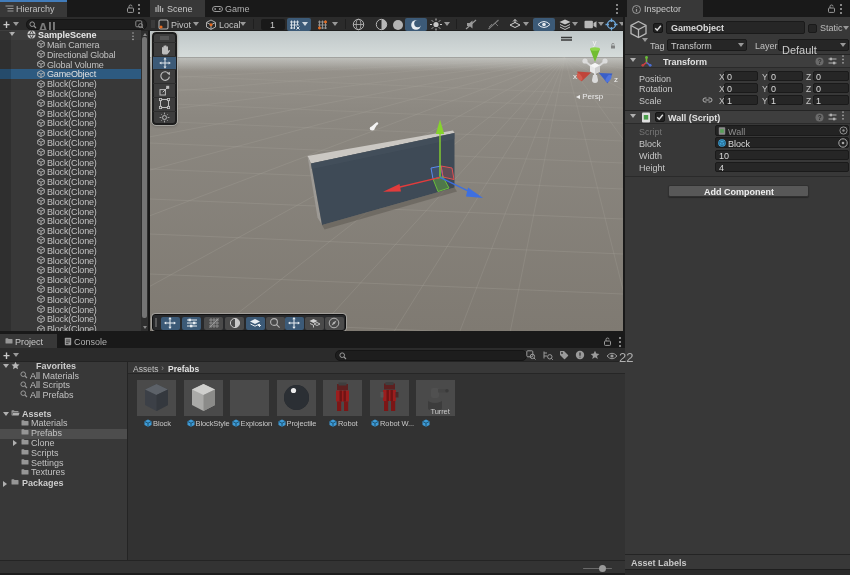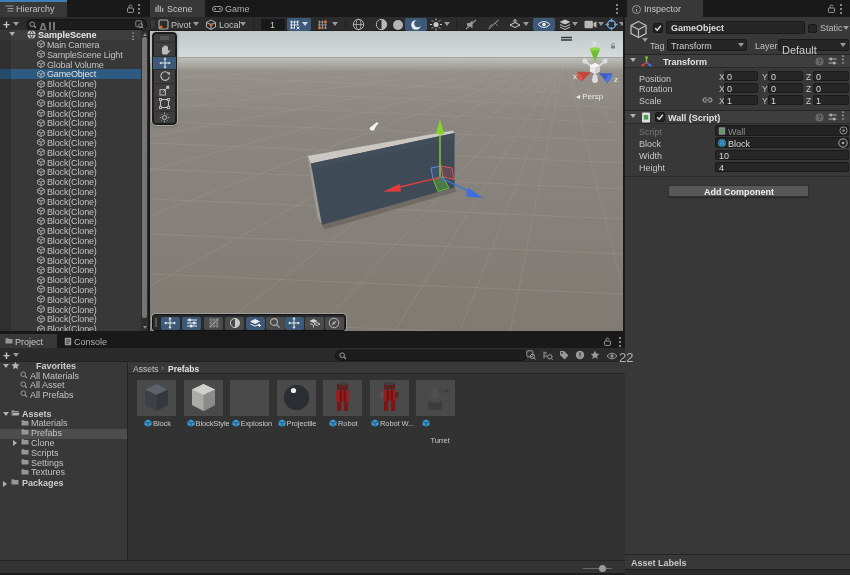--- a/index.html
+++ b/index.html
@@ -66,21 +66,21 @@
     </svg>
     <div style="left:38px;top:31.0px;font-size:9px;color:#e8e8e8;font-weight:700;white-space:nowrap;line-height:1;">SampleScene</div>
     <div class="kebab" style="left:132px;top:31.6px;transform:scale(0.8);"></div>
     <svg style="left:37px;top:40.4px" width="8" height="8">
       <use href="#cube"></use>
     </svg>
     <div style="left:47px;top:40.9px;font-size:9px;color:#c2c2c2;font-weight:400;white-space:nowrap;line-height:1;letter-spacing:-0.15px;">Main Camera</div>
     <svg style="left:37px;top:50.2px" width="8" height="8">
       <use href="#cube"></use>
     </svg>
-    <div style="left:47px;top:50.7px;font-size:9px;color:#c2c2c2;font-weight:400;white-space:nowrap;line-height:1;letter-spacing:-0.15px;">SampleScene Light</div>
+    <div style="left:47px;top:50.7px;font-size:9px;color:#c2c2c2;font-weight:400;white-space:nowrap;line-height:1;letter-spacing:-0.15px;">Directional Global</div>
     <svg style="left:37px;top:60.0px" width="8" height="8">
       <use href="#cube"></use>
     </svg>
     <div style="left:47px;top:60.5px;font-size:9px;color:#c2c2c2;font-weight:400;white-space:nowrap;line-height:1;letter-spacing:-0.15px;">Global Volume</div>
     <div style="left:0px;top:68.8px;width:141px;height:10px;background:#2d5a80;"></div>
     <svg style="left:37px;top:69.8px" width="8" height="8">
       <use href="#cube"></use>
     </svg>
     <div style="left:47px;top:70.3px;font-size:9px;color:#e0e0e0;font-weight:400;white-space:nowrap;line-height:1;letter-spacing:-0.15px;">GameObject</div>
     <svg style="left:37px;top:79.6px" width="8" height="8">
@@ -710,21 +710,21 @@
       <path d="M4.5 0.7 L5.7 3.2 L8.5 3.5 L6.4 5.4 L7 8.2 L4.5 6.7 L2 8.2 L2.6 5.4 L0.5 3.5 L3.3 3.2 Z" fill="#b8b8b8"></path>
     </svg>
     <div style="left:22px;top:361.5px;font-size:9px;color:#cccccc;font-weight:700;white-space:nowrap;line-height:1;padding-left:14px;">Favorites</div>
     <svg style="left:20px;top:370.8px" width="8" height="8">
       <use href="#mag"></use>
     </svg>
     <div style="left:30px;top:371.5px;font-size:9px;color:#c2c2c2;font-weight:400;white-space:nowrap;line-height:1;">All Materials</div>
     <svg style="left:20px;top:380.6px" width="8" height="8">
       <use href="#mag"></use>
     </svg>
-    <div style="left:30px;top:381.3px;font-size:9px;color:#c2c2c2;font-weight:400;white-space:nowrap;line-height:1;">All Asset</div>
+    <div style="left:30px;top:381.3px;font-size:9px;color:#c2c2c2;font-weight:400;white-space:nowrap;line-height:1;">All Scripts</div>
     <svg style="left:20px;top:390.4px" width="8" height="8">
       <use href="#mag"></use>
     </svg>
     <div style="left:30px;top:391.1px;font-size:9px;color:#c2c2c2;font-weight:400;white-space:nowrap;line-height:1;">All Prefabs</div>
     <div style="left:3px;top:411.5px;width:0;height:0;border-left:3.5px solid transparent;border-right:3.5px solid transparent;border-top:4.5px solid #b0b0b0;"></div>
     <svg style="left:11px;top:408.5px" width="9" height="8">
       <path d="M0.5 1.8 Q0.5 1.2 1.1 1.2 L2.8 1.2 L3.6 2 L7 2 Q7.5 2 7.5 2.6 L7.5 3.2 L1.8 3.2 L0.9 6.4 Q0.5 6.4 0.5 6 Z" fill="#969696"></path>
       <path d="M2 3.8 L8.6 3.8 L7.6 6.6 L1 6.6 Z" fill="#b0b0b0"></path>
     </svg>
     <div style="left:22px;top:409.5px;font-size:9px;color:#cccccc;font-weight:700;white-space:nowrap;line-height:1;">Assets</div>
@@ -839,16 +839,16 @@
       <use href="#bluecube"></use>
     </svg>
     <div style="left:338px;top:419.9px;font-size:7.5px;color:#c8c8c8;font-weight:400;white-space:nowrap;line-height:1;letter-spacing:-0.1px;">Robot</div>
     <svg style="left:371px;top:418.6px" width="8" height="8">
       <use href="#bluecube"></use>
     </svg>
     <div style="left:380px;top:419.9px;font-size:7.5px;color:#c8c8c8;font-weight:400;white-space:nowrap;line-height:1;letter-spacing:-0.1px;">Robot W...</div>
     <svg style="left:421.5px;top:418.6px" width="8" height="8">
       <use href="#bluecube"></use>
     </svg>
-    <div style="left:430.5px;top:437px;font-size:7.5px;color:#c8c8c8;font-weight:400;white-space:nowrap;line-height:1;letter-spacing:-0.1px;">Turret</div>
+    <div style="left:430.5px;top:408px;font-size:7.5px;color:#c8c8c8;font-weight:400;white-space:nowrap;line-height:1;letter-spacing:-0.1px;">Turret</div>
     <div style="left:0px;top:560px;width:625px;height:15px;background:#333333;border-top:1px solid #242424;border-bottom:2px solid #1d1d1d;"></div>
     <div style="left:583px;top:567.5px;width:29px;height:1.5px;background:#6a6a6a;border-radius:1px;"></div>
     <div style="left:599px;top:564.5px;width:7px;height:7px;background:#9a9a9a;border-radius:50%;"></div>
 </div>
 </body></html>

